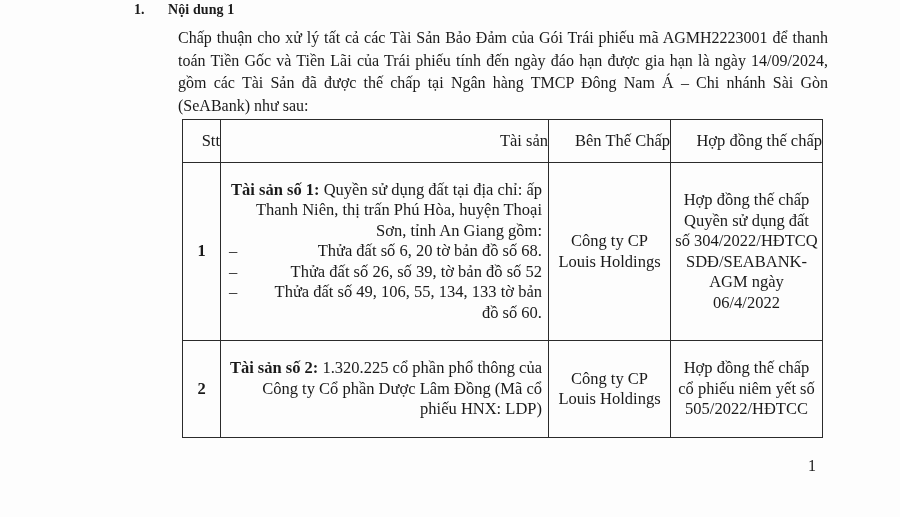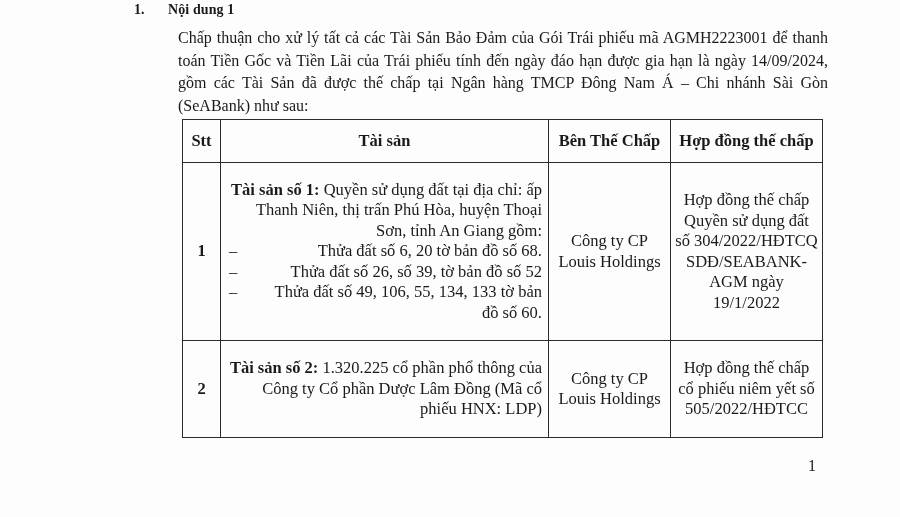--- a/index.html
+++ b/index.html
@@ -48,22 +48,22 @@
       font-size: 16.5px;
       line-height: 20.5px;
     }
     table.asset-table th,
     table.asset-table td {
       border: 1.3px solid #2b2b2b;
       padding: 0;
       vertical-align: middle;
     }
     table.asset-table th {
-      font-weight: bold;
-      text-align: center;
+      font-weight: normal;
+      text-align: right;
       height: 42px;
     }
     .col-stt { width: 38px; }
     .col-asset { width: 328px; }
     .col-party { width: 122px; }
     .col-contract { width: 152px; }
     td.stt {
       text-align: center;
       font-weight: bold;
     }
@@ -130,21 +130,21 @@
       <td class="stt">1</td>
       <td class="asset">
         <div><span class="asset-title">Tài sản số 1:</span><span> Quyền sử dụng đất tại địa chỉ: ấp Thanh Niên, thị trấn Phú Hòa, huyện Thoại Sơn, tỉnh An Giang gồm:</span></div>
         <ul class="parcels">
           <li><span class="dash">–</span><span>Thửa đất số 6, 20 tờ bản đồ số 68.</span></li>
           <li><span class="dash">–</span><span>Thửa đất số 26, số 39, tờ bản đồ số 52</span></li>
           <li><span class="dash">–</span><span>Thửa đất số 49, 106, 55, 134, 133 tờ bản đồ số 60.</span></li>
         </ul>
       </td>
       <td class="party">Công ty CP Louis Holdings</td>
-      <td class="contract">Hợp đồng thế chấp Quyền sử dụng đất số 304/2022/HĐTCQ SDĐ/SEABANK-AGM ngày 19/1/2022</td>
+      <td class="contract">Hợp đồng thế chấp Quyền sử dụng đất số 304/2022/HĐTCQ SDĐ/SEABANK-AGM ngày 06/4/2022</td>
     </tr>
     <tr class="row2">
       <td class="stt">2</td>
       <td class="asset">
         <div><span class="asset-title">Tài sản số 2:</span><span> 1.320.225 cổ phần phổ thông của Công ty Cổ phần Dược Lâm Đồng (Mã cổ phiếu HNX: LDP)</span></div>
       </td>
       <td class="party">Công ty CP Louis Holdings</td>
       <td class="contract">Hợp đồng thế chấp cổ phiếu niêm yết số 505/2022/HĐTCC</td>
     </tr>
   </tbody>

